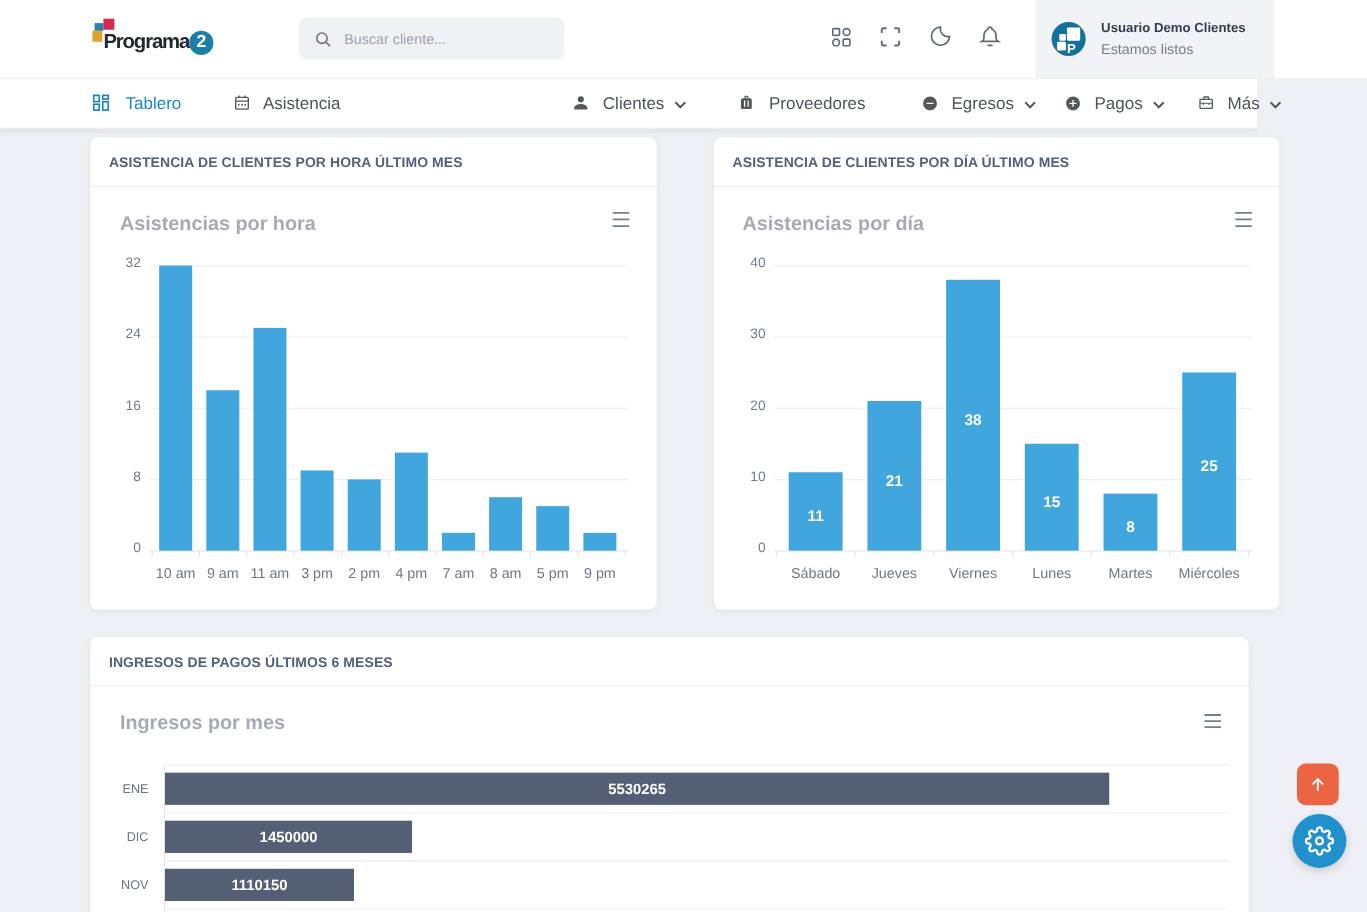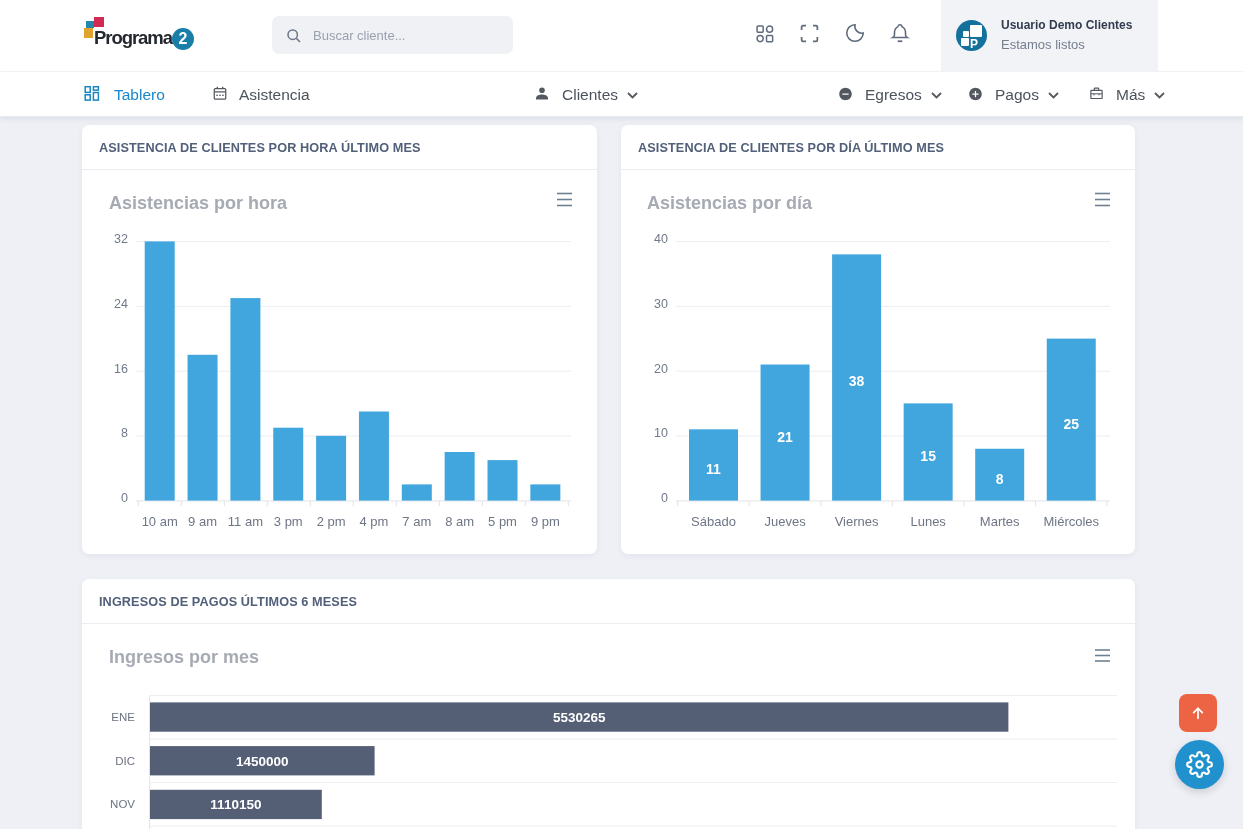--- a/index.html
+++ b/index.html
@@ -1,21 +1,21 @@
 <!DOCTYPE html>
 <html><head>
 <meta charset="utf-8">
 <style>
   * { margin:0; padding:0; box-sizing:border-box; }
   html,body { width:1243px; height:829px; overflow:hidden; background:#eef0f5;
     font-family:"Liberation Sans", sans-serif; position:relative; }
   .abs { position:absolute; }
   
   #topbar { position:absolute; left:0; top:0; width:1243px; height:71px; background:#fff; }
-  #navbar { position:absolute; left:0; top:71px; width:1243px; height:46px; background:#fff;
+  #navbar { position:absolute; left:0; top:71px; width:1143px; height:46px; background:#fff;
     border-top:1px solid #f1f2f4; border-bottom:1px solid #e8eaee;
     box-shadow:0 3px 4px rgba(100,110,140,0.10); z-index:5; }
   .navitem { position:absolute; top:0; height:46px; display:flex; align-items:center;
     color:#4d535c; font-size:15.5px; }
   .navitem svg:first-child { flex:0 0 auto; transform:translateY(-1.5px); }
   .chev { margin-left:9px; }
   
   .card { position:absolute; background:#fff; border-radius:7px;
     box-shadow:0 2px 6px rgba(90,106,133,0.08); }
   .cardhead { position:absolute; left:0; top:0; right:0; height:45px;
@@ -99,29 +99,35 @@
         <line x1="8" y1="2" x2="8" y2="5.4" stroke-width="2"></line>
         <line x1="16" y1="2" x2="16" y2="5.4" stroke-width="2"></line>
         <g fill="#54595f" stroke="none">
           <circle cx="7.6" cy="14.6" r="1.25"></circle>
           <circle cx="12" cy="14.6" r="1.25"></circle>
           <circle cx="16.4" cy="14.6" r="1.25"></circle>
         </g>
       </svg>
     <span style="margin-left:11px;">Asistencia</span>
   </div>
-  <div class="navitem" style="left:534px;">
+  <div class="navitem" style="left:520px;">
     <svg width="16" height="16" viewBox="0 0 24 24" fill="#54595f">
         <circle cx="12" cy="7.2" r="4.2"></circle>
         <path d="M12 13.5c-3.5 0-9 1.75-9 5.25V21h18v-2.25c0-3.5-5.5-5.25-9-5.25z"></path>
       </svg>
     <span style="margin-left:12px;">Clientes</span>
     <svg class="chev" width="11" height="7" viewBox="0 0 11 7" fill="none" stroke="#54595f" stroke-width="1.8">
         <path d="M1 1 l4.5 4.5 L10 1"></path>
       </svg>
+  </div>
+  <div class="navitem" style="left:670px;">
+    <svg width="17" height="18" viewBox="0 0 24 24" fill="#54595f">
+        <path d="M9.5 6 V4.5 C9.5 3.67 10.17 3 11 3 h2 c0.83 0 1.5 0.67 1.5 1.5 V6 h2 C17.88 6 19 7.12 19 8.5 v9 c0 1.38-1.12 2.5-2.5 2.5 h-9 C6.12 20 5 18.88 5 17.5 v-9 C5 7.12 6.12 6 7.5 6 h2 z M11 4.5 V6 h2 V4.5 h-2 z M9 9 v8 h1.5 V9 H9 z m4.5 0 v8 H15 V9 h-1.5 z"></path>
+      </svg>
+    <span style="margin-left:12px;">Proveedores</span>
   </div>
   <div class="navitem" style="left:838px;">
     <svg width="15" height="15" viewBox="0 0 24 24" fill="#53585e">
         <path d="M12 2C6.48 2 2 6.48 2 12s4.48 10 10 10 10-4.48 10-10S17.52 2 12 2zm5 11H7v-2h10v2z"></path>
       </svg>
     <span style="margin-left:12px;">Egresos</span>
     <svg class="chev" width="11" height="7" viewBox="0 0 11 7" fill="none" stroke="#54595f" stroke-width="1.8">
         <path d="M1 1 l4.5 4.5 L10 1"></path>
       </svg>
   </div>
@@ -192,21 +198,21 @@
     <rect x="405.5" y="335.1" width="30" height="40.5" fill="#41a6dd"></rect>
     <text x="420.5" y="400.5" text-anchor="middle" font-size="13" fill="#6e7685">5 pm</text>
     <rect x="448.35" y="359.4" width="30" height="16.2" fill="#41a6dd"></rect>
     <text x="463.35" y="400.5" text-anchor="middle" font-size="13" fill="#6e7685">9 pm</text>
     <line x1="475" x2="490" y1="68.5" y2="68.5" stroke="#6e8192" stroke-width="1.6"></line>
     <line x1="475" x2="490" y1="74.5" y2="74.5" stroke="#6e8192" stroke-width="1.6"></line>
     <line x1="475" x2="490" y1="80.5" y2="80.5" stroke="#6e8192" stroke-width="1.6"></line>
   </svg>
 </div>
 
-<div class="card" style="left:621px;top:125px;width:514px;height:429px;">
+<div class="card" style="left:649px;top:125px;width:514px;height:429px;">
   <div class="cardhead"></div>
   <div class="cardtitle">ASISTENCIA DE CLIENTES POR DÍA ÚLTIMO MES</div>
   <div class="apextitle" style="left:26px;top:68px;">Asistencias por día</div>
   <svg class="abs" style="left:0;top:0;" width="514" height="429" viewBox="0 0 514 429">
     <line x1="55" x2="489" y1="116.6" y2="116.6" stroke="#ededf2" stroke-width="1"></line>
     <line x1="55" x2="489" y1="181.4" y2="181.4" stroke="#ededf2" stroke-width="1"></line>
     <line x1="55" x2="489" y1="246.2" y2="246.2" stroke="#ededf2" stroke-width="1"></line>
     <line x1="55" x2="489" y1="311.0" y2="311.0" stroke="#ededf2" stroke-width="1"></line>
     <text x="47" y="117.9" text-anchor="end" font-size="12.5" fill="#71798a">40</text>
     <text x="47" y="182.7" text-anchor="end" font-size="12.5" fill="#71798a">30</text>

